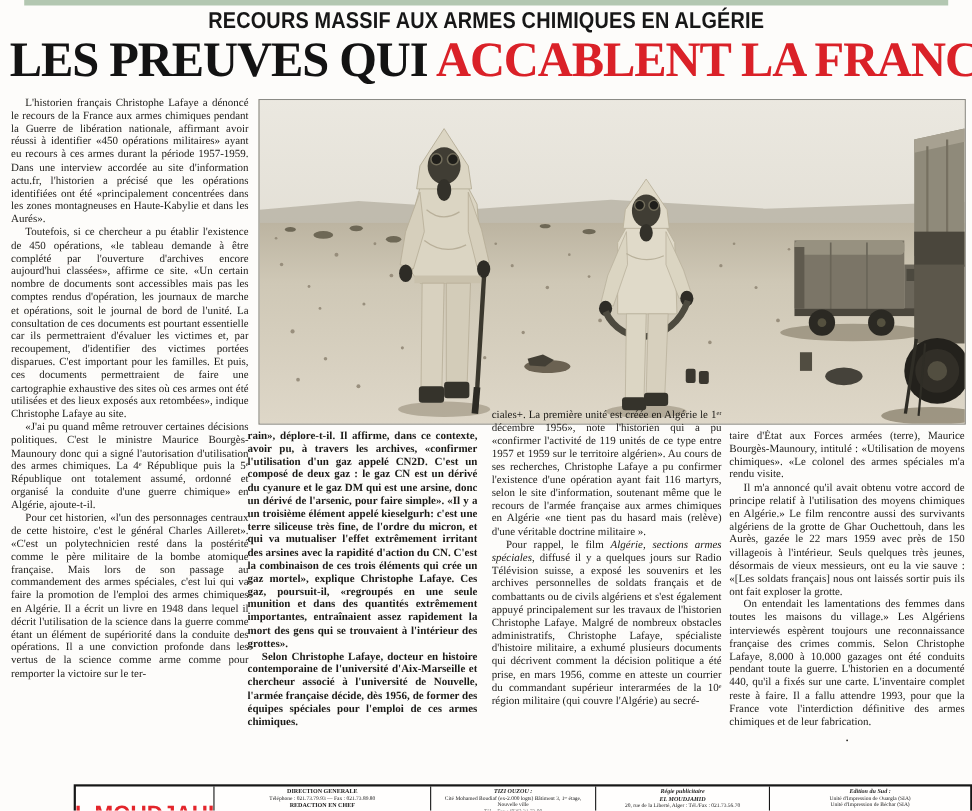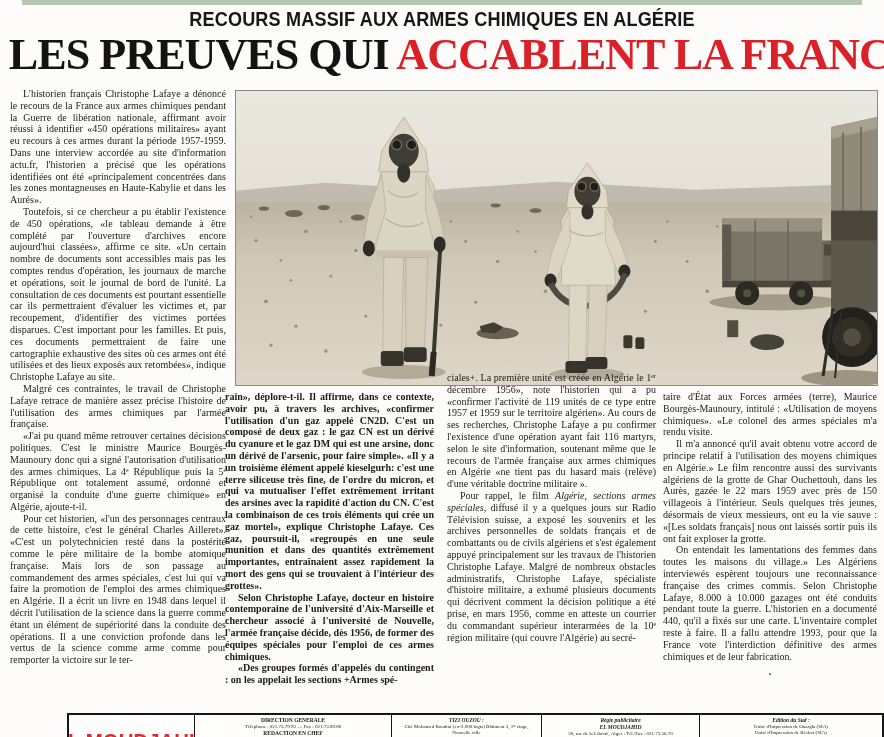--- a/index.html
+++ b/index.html
@@ -207,29 +207,27 @@
         <circle cx="359" cy="96" r="4.5" fill="#1f1e1a" stroke="#716c5a" stroke-width="1.3"></circle>
         <ellipse cx="352" cy="121" rx="6" ry="8" fill="#33312a"></ellipse>
         <path d="M334,140 q16,10 34,2" stroke="#b9b19b" stroke-width="1.1" fill="none"></path>
       </g>
     </svg>
   </div>
 
   <div class="body-col" id="col1">
     <p>L'historien français Christophe Lafaye a dénoncé le recours de la France aux armes chimiques pendant la Guerre de libération nationale, affirmant avoir réussi à identifier «450 opérations militaires» ayant eu recours à ces armes durant la période 1957-1959. Dans une interview accordée au site d'information actu.fr, l'historien a précisé que les opérations identifiées ont été «principalement concentrées dans les zones montagneuses en Haute-Kabylie et dans les Aurés».</p>
     <p>Toutefois, si ce chercheur a pu établir l'existence de 450 opérations, «le tableau demande à être complété par l'ouverture d'archives encore aujourd'hui classées», affirme ce site. «Un certain nombre de documents sont accessibles mais pas les comptes rendus d'opération, les journaux de marche et opérations, soit le journal de bord de l'unité. La consultation de ces documents est pourtant essentielle car ils permettraient d'évaluer les victimes et, par recoupement, d'identifier des victimes portées disparues. C'est important pour les familles. Et puis, ces documents permettraient de faire une cartographie exhaustive des sites où ces armes ont été utilisées et des lieux exposés aux retombées», indique Christophe Lafaye au site.</p>
-    <p>Malgré ces contraintes, le travail de Christophe Lafaye retrace de manière assez précise l'histoire de l'utilisation des armes chimiques par l'armée française.</p>
     <p>«J'ai pu quand même retrouver certaines décisions politiques. C'est le ministre Maurice Bourgès-Maunoury donc qui a signé l'autorisation d'utilisation des armes chimiques. La 4ᵉ République puis la 5ᵉ République ont totalement assumé, ordonné et organisé la conduite d'une guerre chimique» en Algérie, ajoute-t-il.</p>
     <p>Pour cet historien, «l'un des personnages centraux de cette histoire, c'est le général Charles Ailleret». «C'est un polytechnicien resté dans la postérité comme le père militaire de la bombe atomique française. Mais lors de son passage au commandement des armes spéciales, c'est lui qui va faire la promotion de l'emploi des armes chimiques en Algérie. Il a écrit un livre en 1948 dans lequel il décrit l'utilisation de la science dans la guerre comme étant un élément de supériorité dans la conduite des opérations. Il a une conviction profonde dans les vertus de la science comme arme comme pour remporter la victoire sur le ter-</p>
   </div>
 
   <div class="body-col" id="col2">
     <p class="cont">rain», déplore-t-il. Il affirme, dans ce contexte, avoir pu, à travers les archives, «confirmer l'utilisation d'un gaz appelé CN2D. C'est un composé de deux gaz : le gaz CN est un dérivé du cyanure et le gaz DM qui est une arsine, donc un dérivé de l'arsenic, pour faire simple». «Il y a un troisième élément appelé kieselgurh: c'est une terre siliceuse très fine, de l'ordre du micron, et qui va mutualiser l'effet extrêmement irritant des arsines avec la rapidité d'action du CN. C'est la combinaison de ces trois éléments qui crée un gaz mortel», explique Christophe Lafaye. Ces gaz, poursuit-il, «regroupés en une seule munition et dans des quantités extrêmement importantes, entraînaient assez rapidement la mort des gens qui se trouvaient à l'intérieur des grottes».</p>
     <p>Selon Christophe Lafaye, docteur en histoire contemporaine de l'université d'Aix-Marseille et chercheur associé à l'université de Nouvelle, l'armée française décide, dès 1956, de former des équipes spéciales pour l'emploi de ces armes chimiques.</p>
-    <p>«Des groupes formés d'appelés du contingent : on les appelait les sections +Armes spé-</p>
   </div>
 
   <div class="body-col" id="col3">
     <p class="cont">ciales+. La première unité est créée en Algérie le 1ᵉʳ décembre 1956», note l'historien qui a pu «confirmer l'activité de 119 unités de ce type entre 1957 et 1959 sur le territoire algérien». Au cours de ses recherches, Christophe Lafaye a pu confirmer l'existence d'une opération ayant fait 116 martyrs, selon le site d'information, soutenant même que le recours de l'armée française aux armes chimiques en Algérie «ne tient pas du hasard mais (relève) d'une véritable doctrine militaire ».</p>
     <p><span>Pour rappel, le film </span><i>Algérie, sections armes spéciales</i><span>, diffusé il y a quelques jours sur Radio Télévision suisse, a exposé les souvenirs et les archives personnelles de soldats français et de combattants ou de civils algériens et s'est également appuyé principalement sur les travaux de l'historien Christophe Lafaye. Malgré de nombreux obstacles administratifs, Christophe Lafaye, spécialiste d'histoire militaire, a exhumé plusieurs documents qui décrivent comment la décision politique a été prise, en mars 1956, comme en atteste un courrier du commandant supérieur interarmées de la 10ᵉ région militaire (qui couvre l'Algérie) au secré-</span></p>
   </div>
 
   <div class="body-col" id="col4">
     <p class="cont">taire d'État aux Forces armées (terre), Maurice Bourgès-Maunoury, intitulé : «Utilisation de moyens chimiques». «Le colonel des armes spéciales m'a rendu visite.</p>
     <p>Il m'a annoncé qu'il avait obtenu votre accord de principe relatif à l'utilisation des moyens chimiques en Algérie.» Le film rencontre aussi des survivants algériens de la grotte de Ghar Ouchettouh, dans les Aurès, gazée le 22 mars 1959 avec près de 150 villageois à l'intérieur. Seuls quelques très jeunes, désormais de vieux messieurs, ont eu la vie sauve : «[Les soldats français] nous ont laissés sortir puis ils ont fait exploser la grotte.</p>

